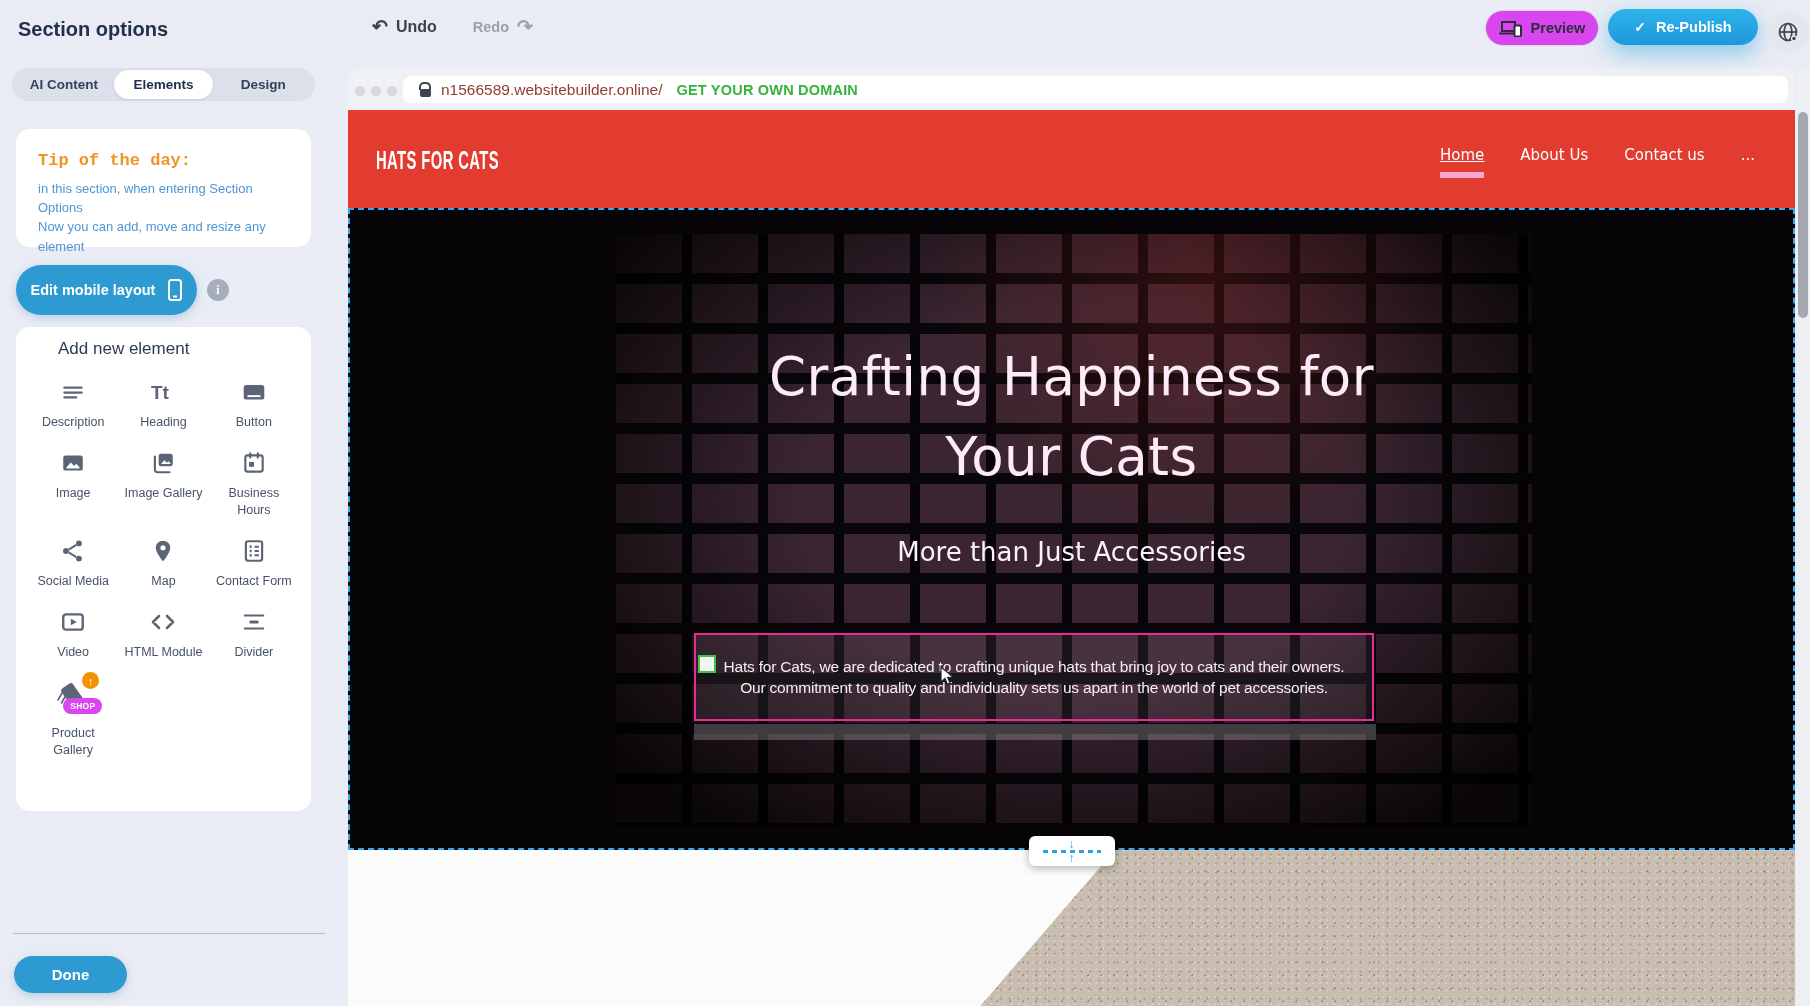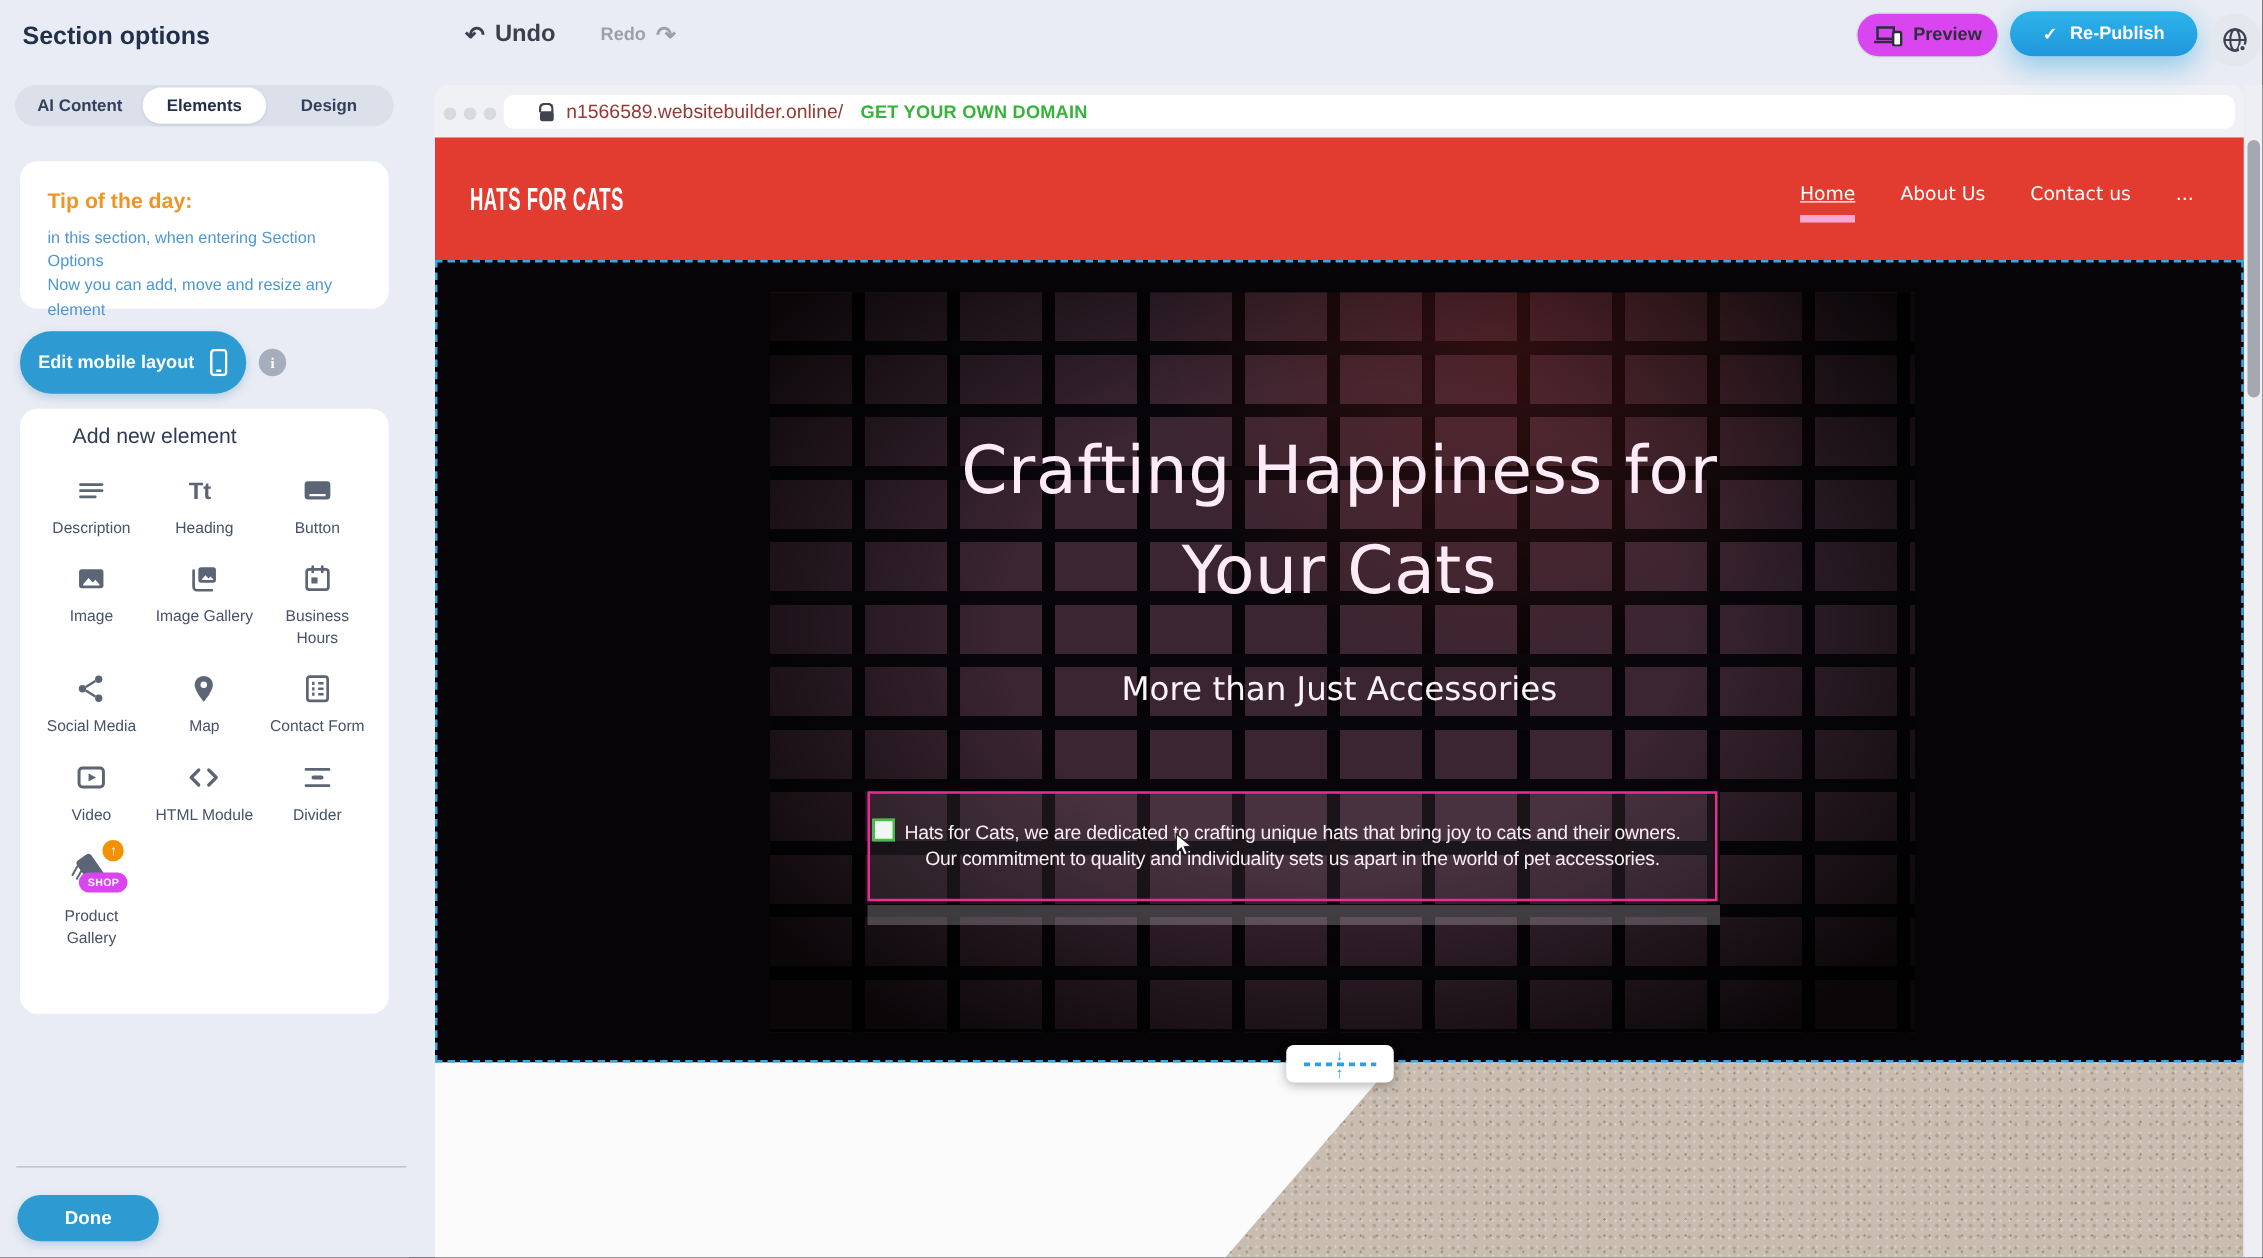--- a/index.html
+++ b/index.html
@@ -9,53 +9,53 @@
     -webkit-font-smoothing:antialiased;
   }
 
   
   .sidebar{position:absolute;left:0;top:0;width:327px;height:1006px;background:#e9ecf4;z-index:10;}
   .side-title{position:absolute;left:18px;top:18px;margin:0;font-size:20px;font-weight:bold;color:#22304b;}
   .tabs{position:absolute;left:12px;top:68px;width:303px;height:33px;background:#dce0eb;border-radius:17px;display:flex;padding:2px;box-sizing:border-box;}
   .tab{flex:1;display:flex;align-items:center;justify-content:center;font-size:13.5px;font-weight:bold;color:#33415c;border-radius:15px;cursor:pointer;}
   .tab.active{background:#ffffff;color:#22304d;box-shadow:0 1px 3px rgba(40,50,80,.12);}
   .tip-card{position:absolute;left:16px;top:129px;width:295px;height:118px;background:#fff;border-radius:14px;box-sizing:border-box;padding:22px 22px 0 22px;}
-  .tip-card h2{margin:0 0 9px 0;font-size:17px;color:#f09426;}
+  .tip-card h2{margin:0 0 9px 0;font-size:17px;color:#f09426;font-family:Liberation Mono, monospace;}
   .tip-line{font-size:13px;line-height:1.48;color:#4d96d6;}
   .edit-btn{position:absolute;left:16px;top:265px;width:181px;height:50px;border-radius:25px;background:#2d9ad2;display:flex;align-items:center;justify-content:center;gap:13px;color:#fff;font-size:14.5px;font-weight:bold;cursor:pointer;box-shadow:0 3px 8px rgba(45,120,180,.25);}
   .info-badge{position:absolute;left:207px;top:279px;width:22px;height:22px;border-radius:50%;background:#a7aebb;color:#fff;display:flex;align-items:center;justify-content:center;font-size:12px;font-weight:bold;font-family:"Liberation Serif",serif;cursor:pointer;}
   .add-card{position:absolute;left:16px;top:327px;width:295px;height:484px;background:#fff;border-radius:14px;box-sizing:border-box;}
   .add-heading{margin:12px 0 16px 42px;font-size:17px;font-weight:500;color:#2e3b55;}
   .el-grid{display:grid;grid-template-columns:repeat(3,1fr);row-gap:16px;padding:0 12px;}
   .el-item{display:flex;flex-direction:column;align-items:center;cursor:pointer;}
   .el-icon{height:34px;display:flex;align-items:center;justify-content:center;color:#5b6576;position:relative;}
   .el-label{margin-top:5px;font-size:12.5px;color:#47536a;text-align:center;line-height:1.3;max-width:86px;}
   .pg-wrap{position:relative;width:44px;height:40px;}
   .pg-shop{position:absolute;left:12px;top:20px;background:#d946ef;color:#fff;font-size:8.5px;font-weight:bold;padding:3px 7px;border-radius:9px;letter-spacing:.3px;}
   .pg-up{position:absolute;right:-4px;top:-6px;width:17px;height:17px;border-radius:50%;background:#f39200;color:#fff;display:flex;align-items:center;justify-content:center;font-size:11px;font-weight:bold;}
   .side-divider{position:absolute;left:13px;top:933px;width:312px;border:none;border-top:1.5px solid #b4bac6;margin:0;}
   .done-btn{position:absolute;left:14px;top:956px;width:113px;height:37px;border-radius:19px;background:#2d9ad2;color:#fff;font-size:15px;font-weight:bold;display:flex;align-items:center;justify-content:center;cursor:pointer;box-shadow:0 3px 8px rgba(45,120,180,.25);}
 
   
   .undo-group{position:absolute;left:372px;top:17px;display:flex;align-items:center;gap:8px;z-index:5;}
   .undo-ic{font-size:19px;font-weight:bold;color:#39404e;line-height:1;cursor:pointer;}
-  .undo-lbl{font-size:19px;font-weight:bold;color:#39404e;cursor:pointer;}
+  .undo-lbl{font-size:16px;font-weight:bold;color:#39404e;cursor:pointer;}
   .redo-lbl{margin-left:28px;font-size:14.5px;font-weight:bold;color:#9ba1ac;cursor:pointer;}
   .redo-ic{font-size:19px;font-weight:bold;color:#9ba1ac;line-height:1;cursor:pointer;}
   .preview-btn{position:absolute;left:1485px;top:10px;width:112px;height:34px;border-radius:18px;background:#d946ef;border:1px solid #d6d9e0;display:flex;align-items:center;justify-content:center;gap:9px;font-size:14.5px;font-weight:bold;color:#2a2f3a;cursor:pointer;z-index:5;}
   .republish-btn{position:absolute;left:1608px;top:9px;width:150px;height:36px;border-radius:19px;background:linear-gradient(180deg,#2eb3e9,#1f97dd);display:flex;align-items:center;justify-content:center;gap:10px;font-size:14.5px;font-weight:bold;color:#fff;cursor:pointer;box-shadow:0 8px 22px rgba(44,165,225,.5);z-index:5;}
   .check-ic{font-size:14px;font-weight:bold;}
   .globe-btn{position:absolute;left:1767px;top:11px;width:42px;height:42px;border-radius:50%;background:#e4e7ee;display:flex;align-items:center;justify-content:center;cursor:pointer;z-index:5;}
 
   
   .site-window{position:absolute;left:348px;top:68px;width:1447px;height:938px;z-index:2;}
   .chrome{position:absolute;left:0;top:0;width:100%;height:42px;background:#f0f1f4;border-radius:10px 10px 0 0;}
   .dots{position:absolute;left:7px;top:18px;display:flex;gap:6px;}
   .dot{width:10px;height:10px;border-radius:50%;background:#d7d9dd;}
-  .url-pill{position:absolute;left:55px;top:8px;width:1385px;height:27px;background:#fff;border-radius:8px;display:flex;align-items:center;gap:10px;padding-left:28px;box-sizing:border-box;}
+  .url-pill{position:absolute;left:55px;top:8px;width:1385px;height:27px;background:#fff;border-radius:8px;display:flex;align-items:center;gap:10px;padding-left:16px;box-sizing:border-box;}
   .lock{display:flex;flex-direction:column;align-items:center;cursor:default;}
   .lock-shackle{width:8px;height:6px;border:2px solid #3f4450;border-bottom:none;border-radius:5px 5px 0 0;}
   .lock-body{width:11px;height:8px;background:#3f4450;border-radius:2px;margin-top:-1px;}
   .url-text{font-size:15.5px;color:#953a34;cursor:text;}
   .domain-cta{font-size:14.5px;font-weight:bold;color:#35b33a;letter-spacing:.2px;margin-left:4px;cursor:pointer;}
 
   .site-header{position:absolute;left:0;top:42px;width:100%;height:98px;background:#e23c31;}
   .logo{position:absolute;left:28px;top:40px;color:#fff;font-size:19px;font-weight:bold;letter-spacing:.5px;transform:scale(.78,1.35);transform-origin:left center;white-space:nowrap;cursor:pointer;}
   .nav{position:absolute;right:40px;top:36px;display:flex;gap:36px;align-items:flex-start;}
   .nav-item{color:#fff;font-size:15px;font-family:"DejaVu Sans",sans-serif;padding-bottom:8px;cursor:pointer;}

